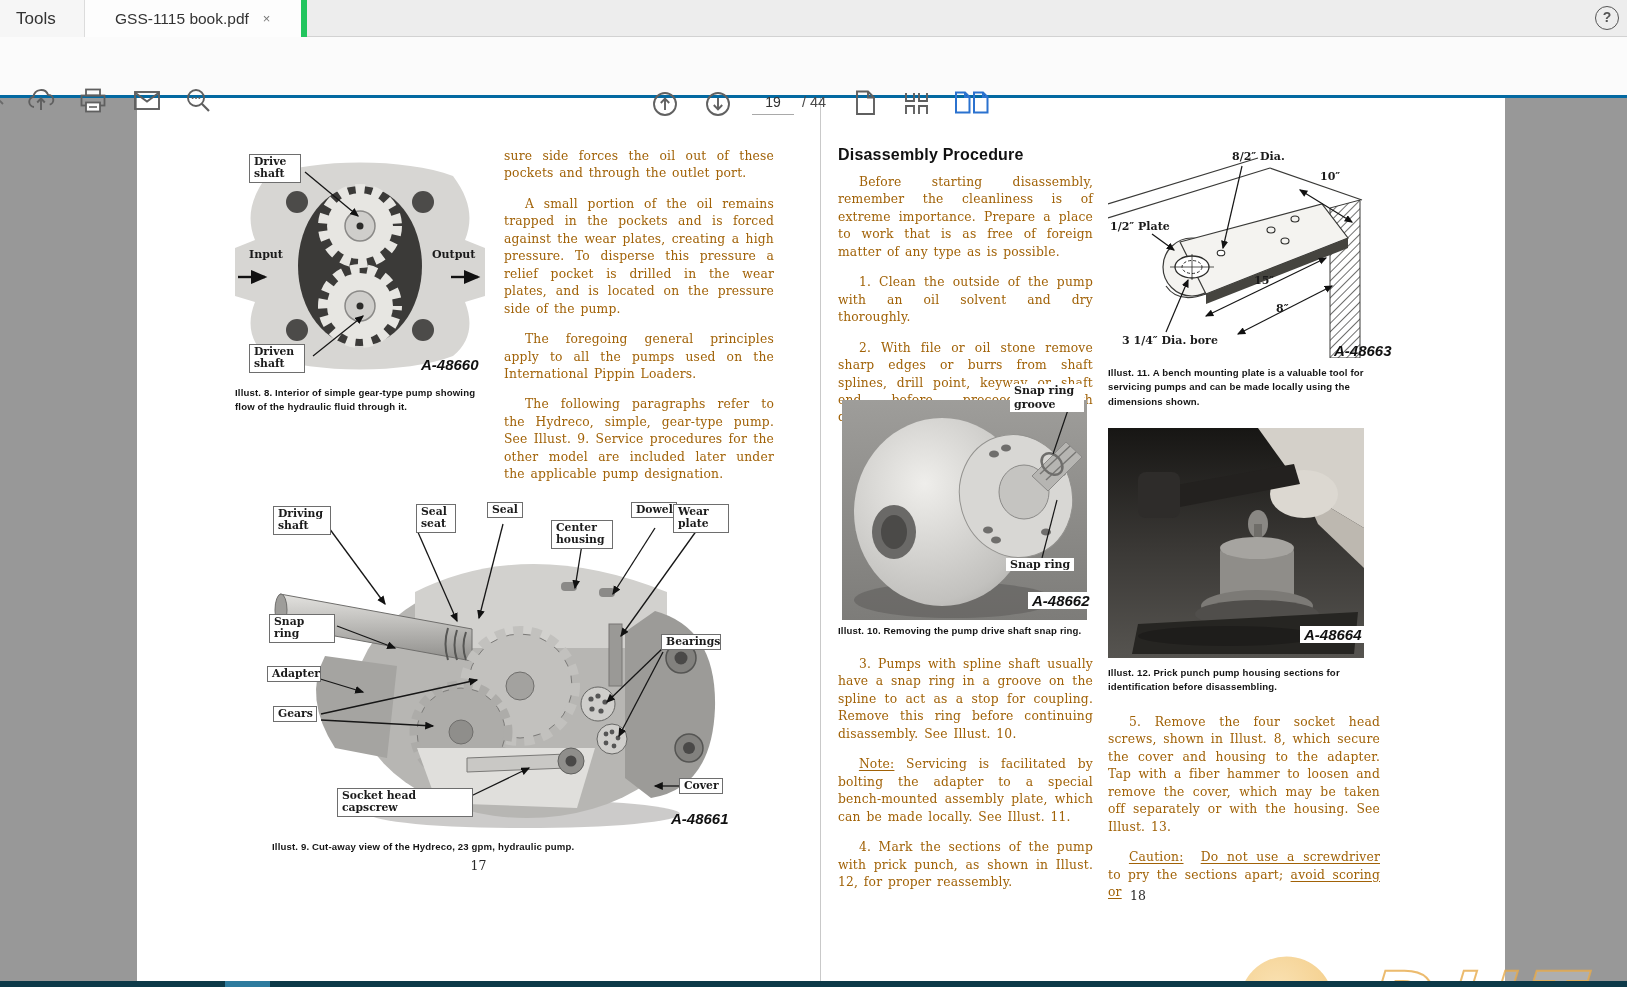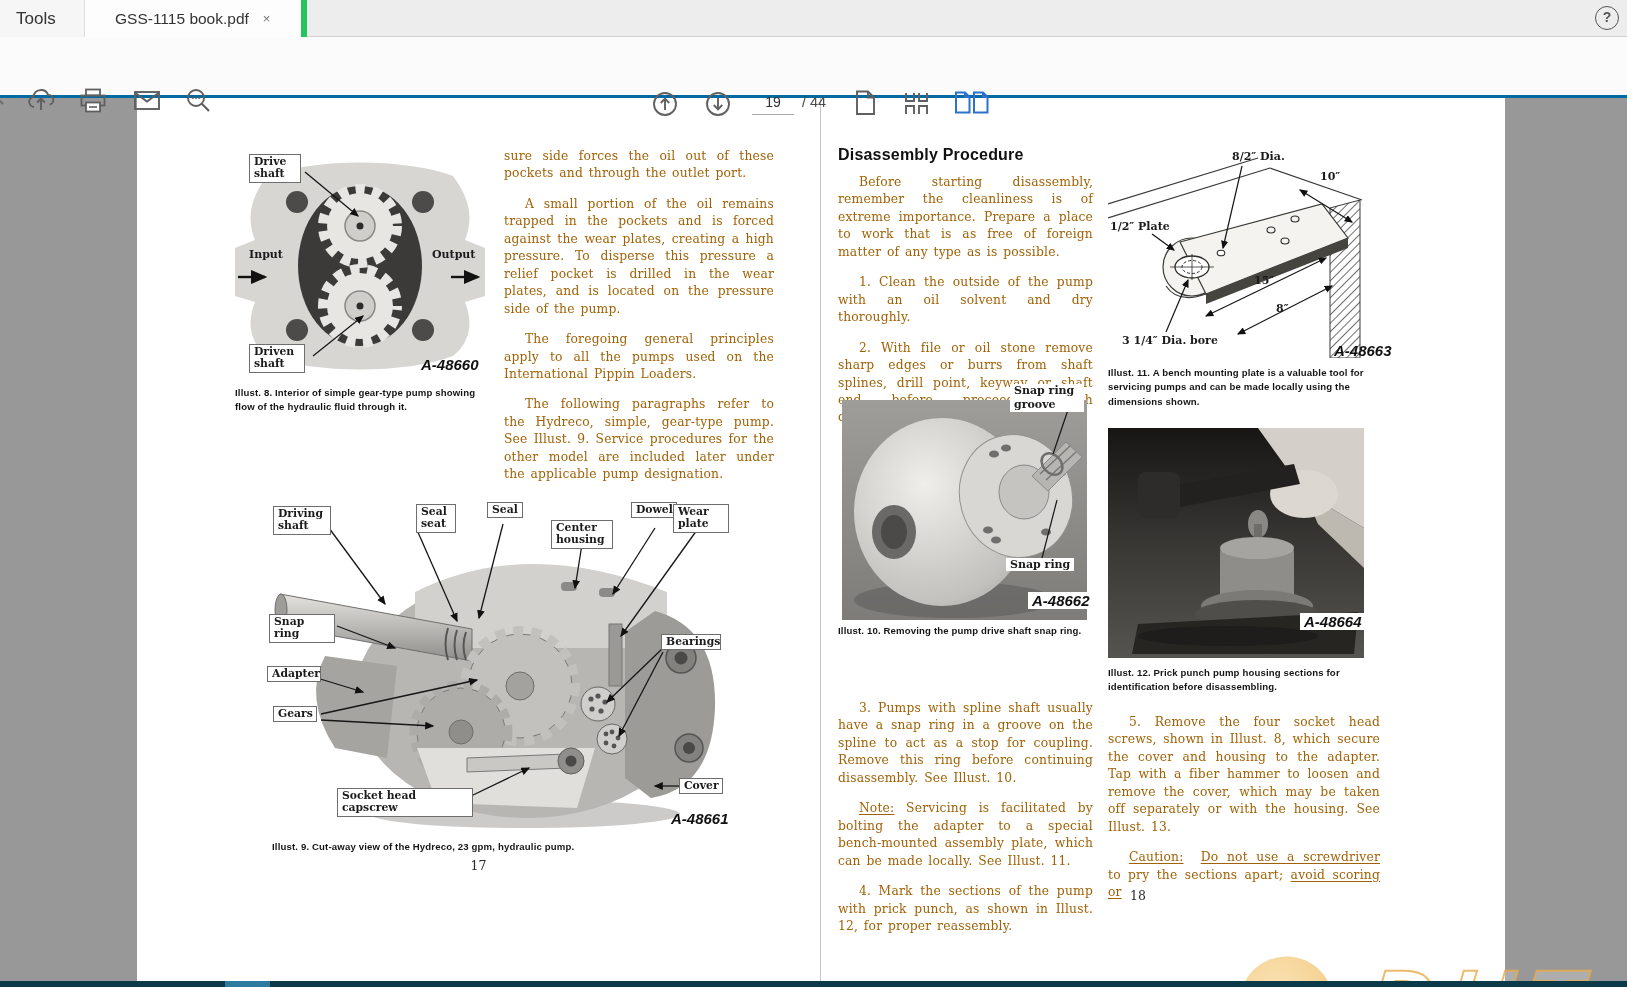--- a/index.html
+++ b/index.html
@@ -318,21 +318,21 @@
             <ellipse cx="210" cy="64" rx="9" ry="12" fill="none" stroke="#6f6e6c" stroke-width="2.5" transform="rotate(-42 210 64)"></ellipse>
             <line x1="228" y1="4" x2="211" y2="54" stroke="#161616" stroke-width="1.2"></line>
             <line x1="200" y1="158" x2="215" y2="100" stroke="#161616" stroke-width="1.2"></line>
           </svg>
           <div class="fig-text chip" style="left:168px; top:-16px; width:74px; white-space:normal; line-height:1.25;">Snap ring groove</div>
           <div class="fig-text chip" style="left:164px; top:158px;">Snap ring</div>
           <div class="fig-no chip" style="left:186px; top:192px;">A-48662</div>
         </div>
         <div class="caption" style="left:18px; top:526px; width:260px;">Illust. 10.  Removing the pump drive shaft snap ring.</div>
 
-        <div class="body-text" style="position:absolute; left:18px; top:602px; width:255px;">
+        <div class="body-text" style="position:absolute; left:18px; top:558px; width:255px;">
           <p>3.  Pumps with spline shaft usually have a snap ring in a groove on the spline to act as a stop for coupling.  Remove this ring before continuing disassembly.  See Illust. 10.</p>
           <p><span class="u">Note:</span><span>  Servicing is facilitated by bolting the adapter to a special bench-mounted assembly plate, which can be made locally.  See Illust. 11.</span></p>
           <p>4.  Mark the sections of the pump with prick punch, as shown in Illust. 12, for proper reassembly.</p>
         </div>
 
         <div class="fig" style="left:288px; top:48px; width:270px; height:212px;">
           <svg width="270" height="212" viewBox="0 0 270 212">
             <defs>
               <marker id="m11" markerWidth="8" markerHeight="8" refX="6" refY="3" orient="auto">
                   <path d="M0,0 L7,3 L0,6 Z" fill="#111"></path>
@@ -394,21 +394,21 @@
             <rect x="30" y="44" width="42" height="46" rx="8" fill="#2e2c2a"></rect>
             <ellipse cx="150" cy="96" rx="10" ry="14" fill="#8a8884"></ellipse>
             <rect x="146" y="96" width="8" height="28" fill="#6f6d69"></rect>
             <rect x="112" y="118" width="74" height="58" rx="6" fill="#8f8d89"></rect>
             <ellipse cx="149" cy="120" rx="37" ry="11" fill="#a6a4a0"></ellipse>
             <ellipse cx="149" cy="178" rx="56" ry="16" fill="#7c7a76"></ellipse>
             <ellipse cx="149" cy="186" rx="62" ry="14" fill="#504e4b"></ellipse>
             <polygon points="30,196 250,184 246,226 24,226" fill="#262522"></polygon>
             <ellipse cx="120" cy="208" rx="90" ry="10" fill="#1b1a18" opacity=".7"></ellipse>
           </svg>
-          <div class="fig-no chip" style="left:192px; top:185px;">A-48664</div>
+          <div class="fig-no chip" style="left:192px; top:198px;">A-48664</div>
         </div>
         <div class="caption" style="left:288px; top:568px; width:272px;">Illust. 12.  Prick punch pump housing sections for identification before disassembling.</div>
 
         <div class="body-text" style="position:absolute; left:288px; top:616px; width:272px;">
           <p>5.  Remove the four socket head screws, shown in Illust. 8, which secure the cover and housing to the adapter.  Tap with a fiber hammer to loosen and remove the cover, which may be taken off separately or with the housing.  See Illust. 13.</p>
           <p><span class="u">Caution:</span><span>&nbsp;&nbsp;</span><span class="u">Do not use a screwdriver</span><span> to pry the sections apart; </span><span class="u">avoid scoring or</span></p>
         </div>
 
         <div class="pgnum" style="left:288px; top:790px; width:60px; text-align:center;">18</div>
       </div>

